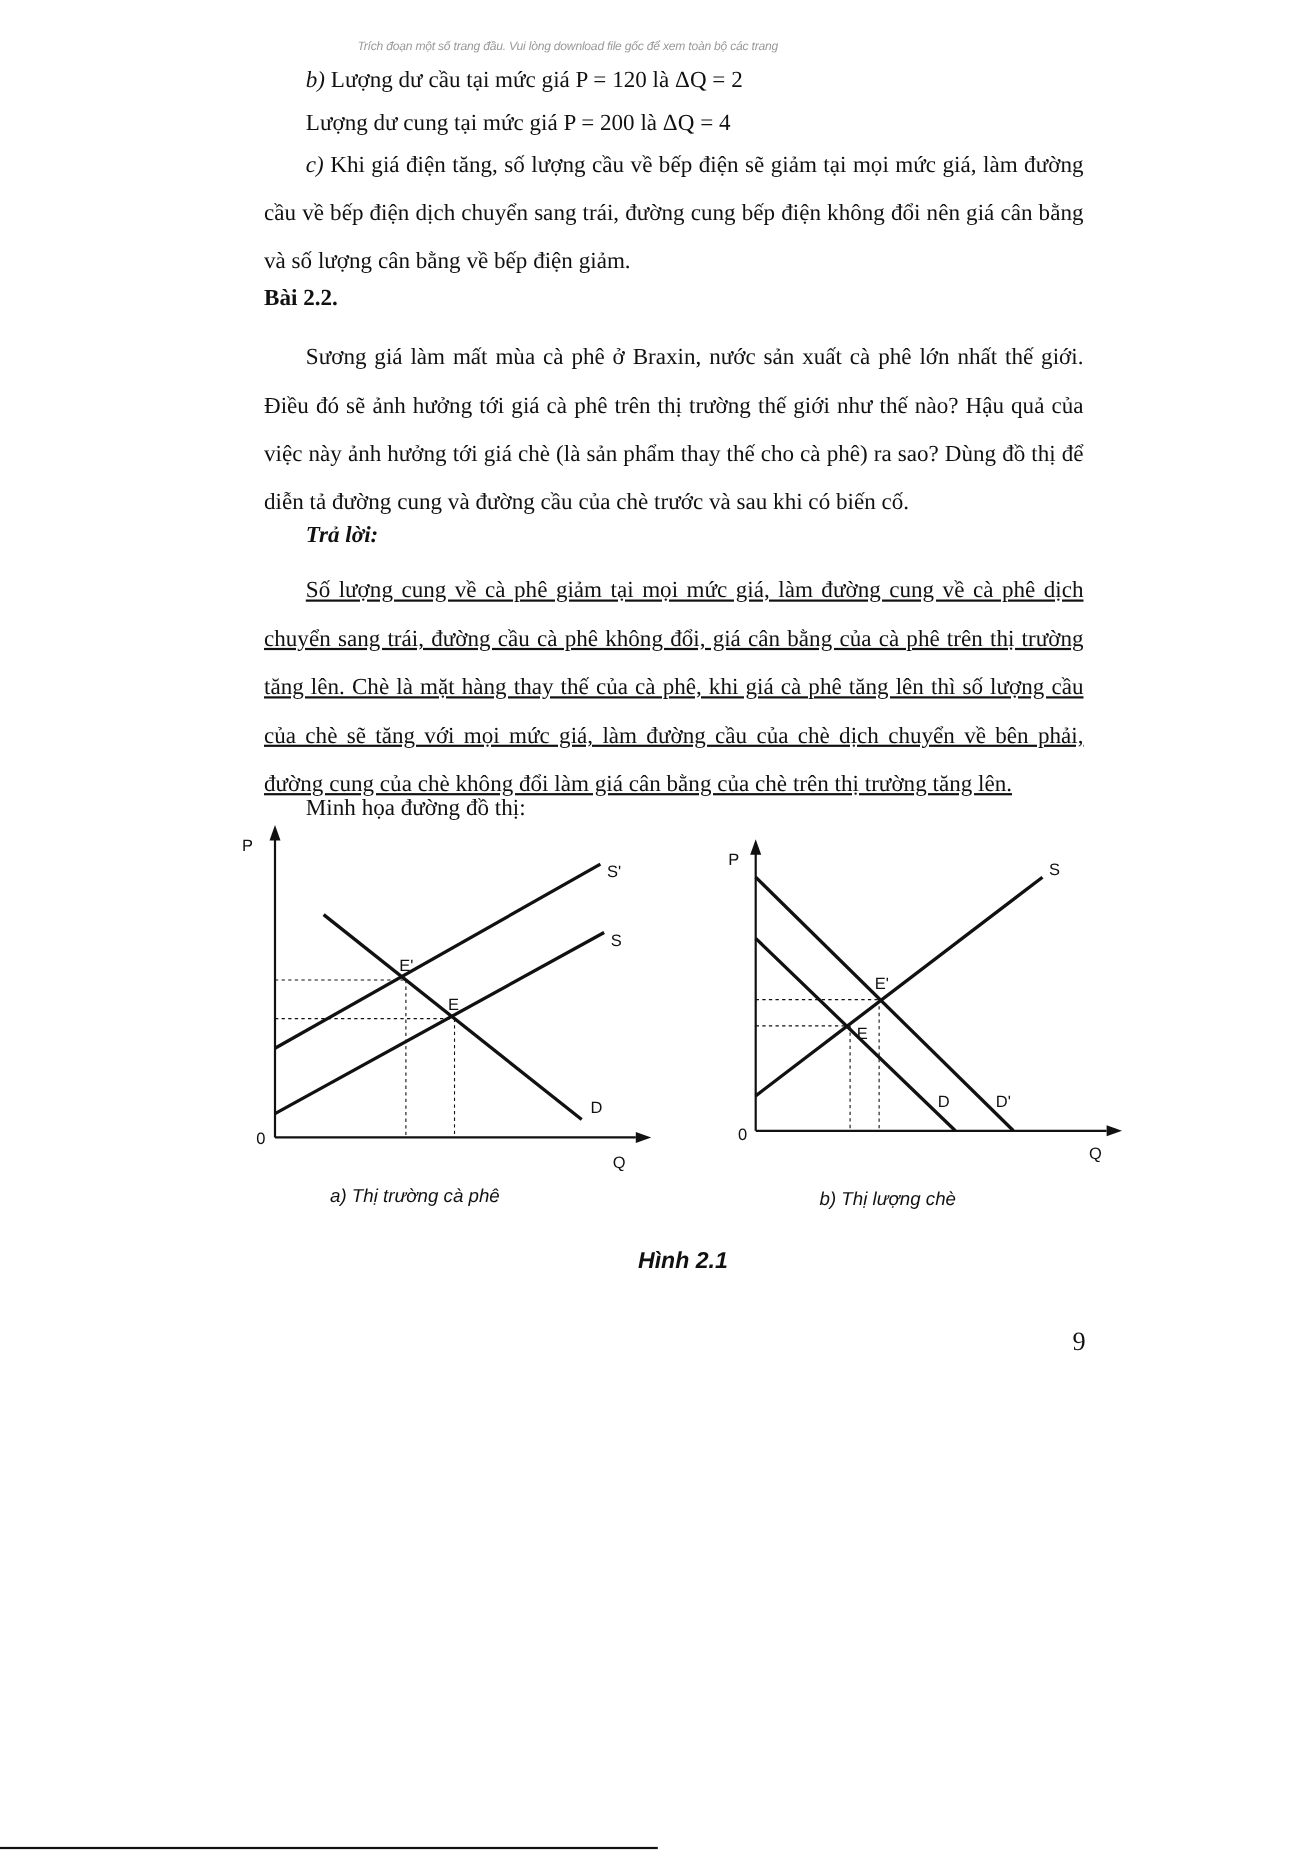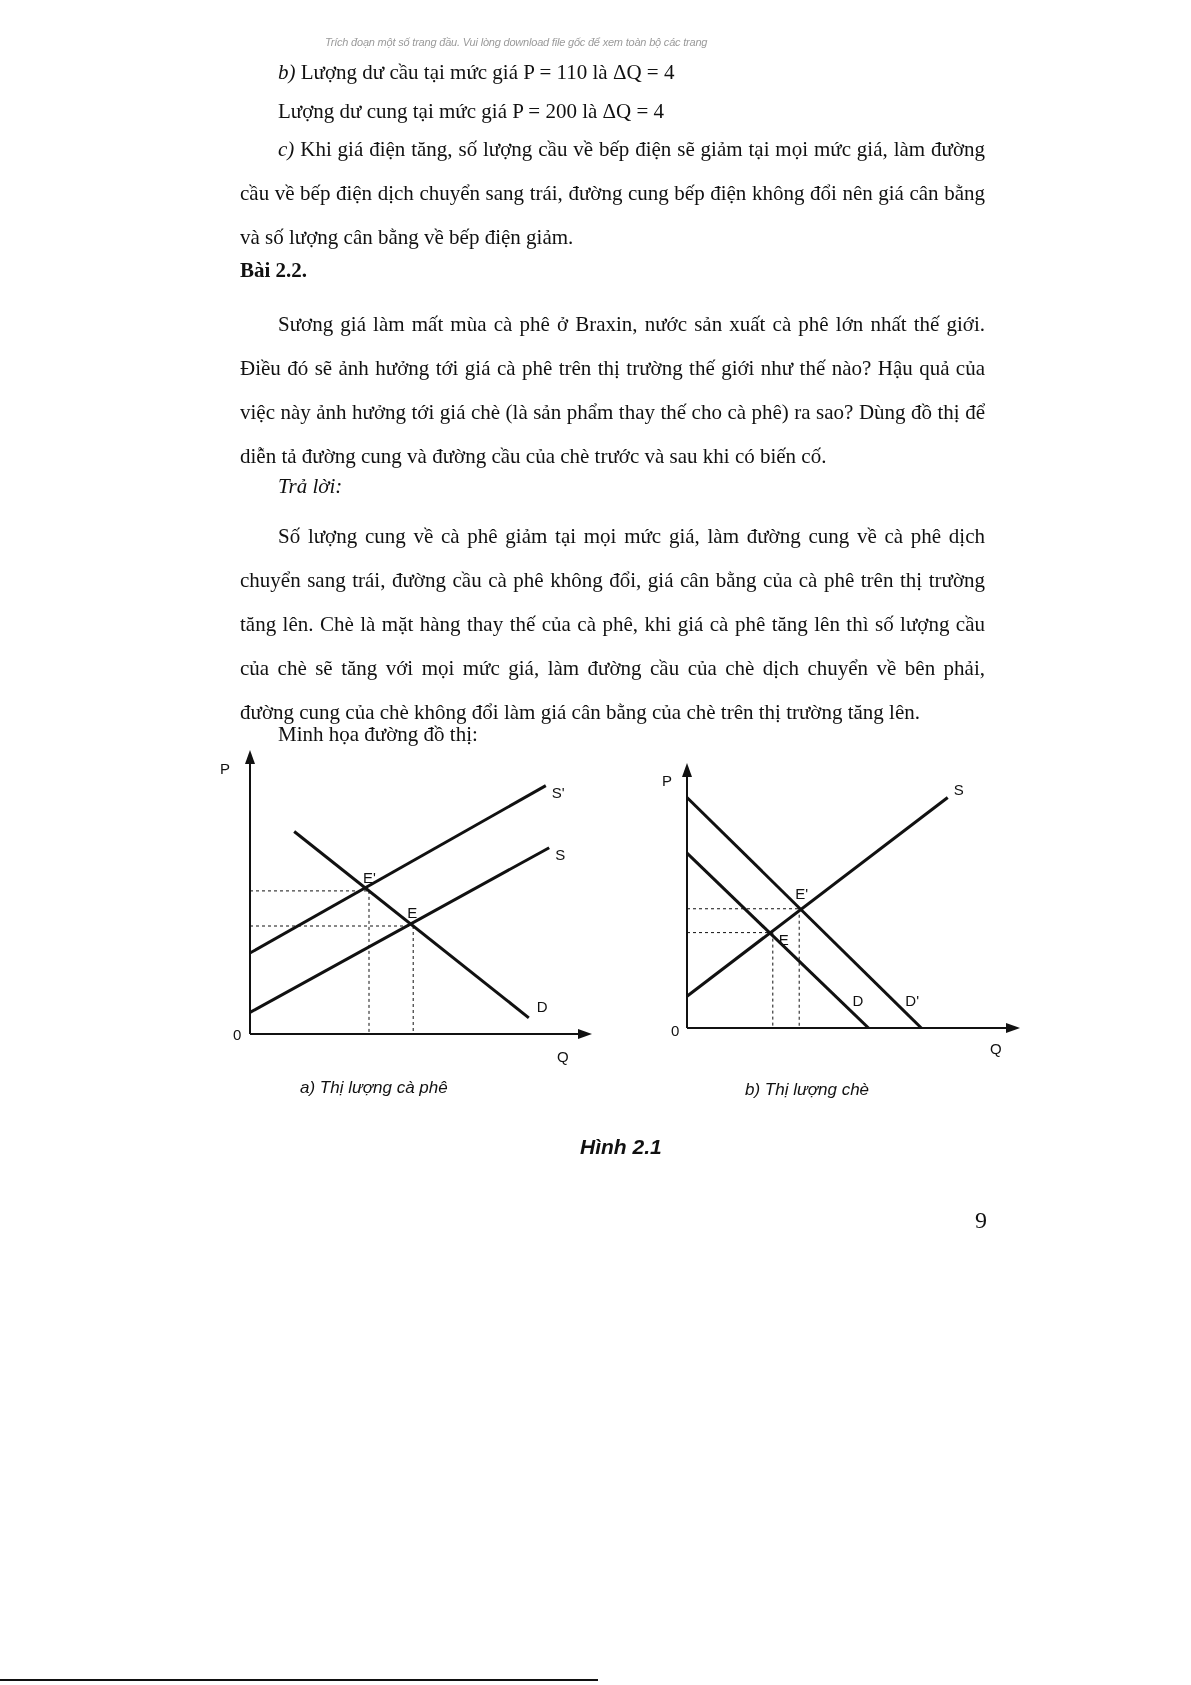--- a/index.html
+++ b/index.html
@@ -2,55 +2,55 @@
 <html><head>
 <meta charset="utf-8">
 <style>
   html, body { margin: 0; padding: 0; background: #ffffff; }
   body { width: 1191px; height: 1685px; position: relative; overflow: hidden; color: #111; }
   .watermark { position: absolute; left: 325px; top: 36px; width: 560px; font-size: 11px; color: #9a9a9a; font-style: italic; white-space: nowrap; overflow: hidden; font-family: "Liberation Sans", sans-serif; letter-spacing: -0.2px; }
   .line { position: absolute; left: 240px; width: 745px; font-size: 21px; line-height: 32px; white-space: nowrap; font-family: "Liberation Serif", serif; }
   .para { position: absolute; left: 240px; width: 745px; font-size: 21px; line-height: 44px; text-align: justify; font-family: "Liberation Serif", serif; }
   .para .first { display: inline-block; width: 38px; }
   .heading { position: absolute; left: 240px; font-size: 21px; font-weight: bold; font-family: "Liberation Serif", serif; }
-  .italic-label { font-style: italic; font-weight: normal; }
+  .italic-label { font-style: italic; font-weight: bold; }
   .caption { position: absolute; font-size: 17px; font-style: italic; font-family: "Liberation Sans", sans-serif; }
   .fig-title { position: absolute; left: 580px; top: 1135px; font-size: 21px; font-style: italic; font-weight: bold; font-family: "Liberation Sans", sans-serif; }
   .page-num { position: absolute; left: 975px; top: 1207px; font-size: 24px; font-family: "Liberation Serif", serif; }
   .bottom-rule { position: absolute; left: 0; top: 1679px; width: 598px; height: 2px; background: #111; }
   svg.graph { position: absolute; overflow: visible; }
   svg text { font-family: "Liberation Sans", sans-serif; font-size: 15px; fill: #111; }
 </style>
 </head>
 <body>
 
 <div class="watermark">Trích đoạn một số trang đầu. Vui lòng download file gốc để xem toàn bộ các trang</div>
 
 <div class="line" style="top:56px;">
-  <span style="display:inline-block;width:38px;"></span><i>b)</i><span> Lượng dư cầu tại mức giá  P = 110 là ΔQ = 4</span>
+  <span style="display:inline-block;width:38px;"></span><i>b)</i><span> Lượng dư cầu tại mức giá  P = 120 là ΔQ = 2</span>
 </div>
 <div class="line" style="top:95px;">
   <span style="display:inline-block;width:38px;"></span><span>Lượng dư cung tại mức giá  P = 200 là ΔQ = 4</span>
 </div>
 
 <div class="para" style="top:127px;">
   <span class="first"></span><i>c)</i><span> Khi giá điện tăng, số lượng cầu về bếp điện sẽ giảm tại mọi mức giá, làm đường cầu về bếp điện dịch chuyển sang trái, đường cung bếp điện không đổi nên giá cân bằng và số lượng cân bằng về bếp điện giảm.</span>
 </div>
 
 <div class="heading" style="top:258px;">Bài 2.2.</div>
 
 <div class="para" style="top:302px;">
   <span class="first"></span><span>Sương giá làm mất mùa cà phê ở Braxin, nước sản xuất cà phê lớn nhất thế giới. Điều đó sẽ ảnh hưởng tới giá cà phê trên thị trường thế giới như thế nào? Hậu quả của việc này ảnh hưởng tới giá chè (là sản phẩm thay thế cho cà phê) ra sao? Dùng đồ thị để diễn tả đường cung và đường cầu của chè trước và sau khi có biến cố.</span>
 </div>
 
 <div class="line" style="top:470px;">
   <span style="display:inline-block;width:38px;"></span><span class="italic-label">Trả lời:</span>
 </div>
 
-<div class="para" style="top:514px;">
+<div class="para" style="top:514px;text-decoration:underline;">
   <span class="first"></span><span>Số lượng cung về cà phê giảm tại mọi mức giá, làm đường cung về cà phê dịch chuyển sang trái, đường cầu cà phê không đổi, giá cân bằng của cà phê trên thị trường tăng lên. Chè là mặt hàng thay thế của cà phê, khi giá cà phê tăng lên thì số lượng cầu của chè sẽ tăng với mọi mức giá, làm đường cầu của chè dịch chuyển về bên phải, đường cung của chè không đổi làm giá cân bằng của chè trên thị trường tăng lên.</span>
 </div>
 
 <div class="line" style="top:718px;">
   <span style="display:inline-block;width:38px;"></span><span>Minh họa đường đồ thị:</span>
 </div>
 
 <svg class="graph" id="g0" style="left:0;top:0;" width="1191" height="1685">
   <g>
     <line x1="250" y1="1034" x2="250" y2="762" stroke="#111" stroke-width="2"></line>
@@ -96,18 +96,18 @@
       <text x="905.3" y="1006">D'</text>
       <line x1="687" y1="908.75" x2="799.2" y2="908.75" stroke="#111" stroke-width="1" stroke-dasharray="3,3"></line>
       <line x1="799.2" y1="908.75" x2="799.2" y2="1028" stroke="#111" stroke-width="1" stroke-dasharray="3,3"></line>
       <text x="795.2" y="898.75">E'</text>
       <line x1="687" y1="932.6" x2="772.8" y2="932.6" stroke="#111" stroke-width="1" stroke-dasharray="3,3"></line>
       <line x1="772.8" y1="932.6" x2="772.8" y2="1028" stroke="#111" stroke-width="1" stroke-dasharray="3,3"></line>
       <text x="778.8" y="944.6">E</text>
     </g>
 </svg>
 
-<div class="caption" style="left:300px;top:1078px;">a) Thị lượng cà phê</div>
+<div class="caption" style="left:300px;top:1078px;">a) Thị trường cà phê</div>
 <div class="caption" style="left:745px;top:1080px;">b) Thị lượng chè</div>
 <div class="fig-title">Hình 2.1</div>
 
 <div class="page-num">9</div>
 <div class="bottom-rule"></div>
 
 </body></html>

